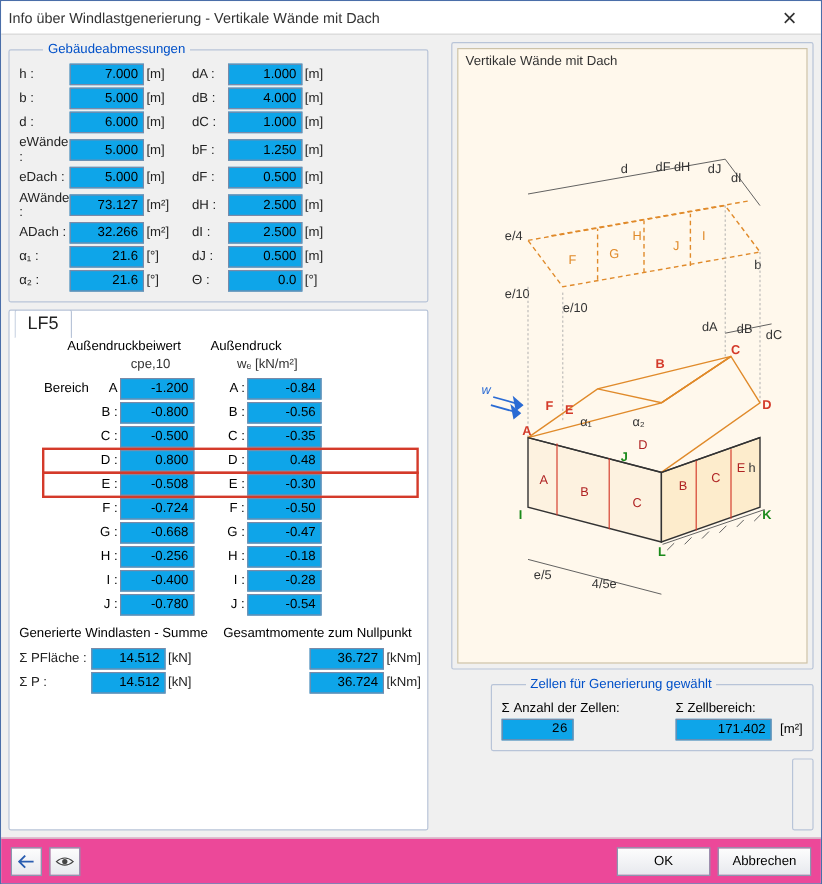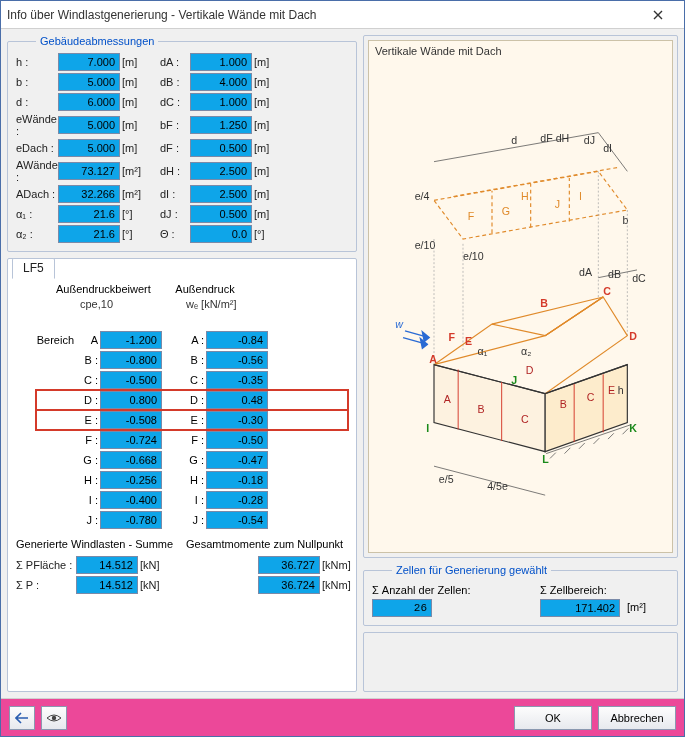--- a/index.html
+++ b/index.html
@@ -4,34 +4,34 @@
 <style>
   * { box-sizing: border-box; font-family: "Segoe UI", Tahoma, sans-serif; font-size: 11px; }
   body { margin: 0; background: #fff; }
   .window { width: 685px; height: 737px; border: 1px solid #4a6ea9; display: flex; flex-direction: column; }
   .titlebar { height: 28px; background: #fff; border-bottom: 1px solid #d0d0d0; display: flex; align-items: center; padding: 0 6px; }
   .titlebar-title { flex: 1; font-size: 12px; color: #333; }
   .close-btn { width: 40px; height: 22px; display: flex; align-items: center; justify-content: center; cursor: pointer; }
   .close-btn svg { width: 10px; height: 10px; }
   .body { flex: 1; display: flex; padding: 6px; gap: 6px; background: #f0f0f0; }
   .left-col { width: 350px; display: flex; flex-direction: column; gap: 6px; }
-  .right-col { flex: 1; display: flex; flex-direction: column; gap: 6px; }
+  .right-col { flex: 1; display: flex; flex-direction: column; gap: 6px; align-items: flex-end; }
   fieldset { border: 1px solid #b8c4d8; border-radius: 2px; margin: 0; padding: 6px 8px 8px 8px; background: #f0f0f0; }
   legend { color: #0050c8; font-size: 11px; padding: 0 4px; margin-left: 20px; }
   .dim-grid { display: grid; grid-template-columns: 42px 62px 22px 18px 30px 62px 22px; row-gap: 2px; align-items: center; }
   .dim-grid .lbl { color: #222; }
   .dim-grid .unit { color: #222; padding-left: 2px; }
   .val-box { height: 18px; border: 1px solid #7a8aa8; background: #0ea5e9; text-align: right; padding: 0 4px; line-height: 16px; color: #000; }
   .tab-host { border: 1px solid #b8c4d8; background: #fff; flex: 1; display: flex; flex-direction: column; border-radius: 2px; position: relative; }
-  .tab-label { position: absolute; top: -1px; left: 4px; background: #fff; border: 1px solid #b8c4d8; border-bottom: 1px solid #fff; padding: 2px 10px 3px 10px; font-size: 12px; color: #222; border-radius: 2px 2px 0 0; z-index: 2; }
+  .tab-label { position: absolute; top: -1px; left: 4px; background: #fff; border: 1px solid #b8c4d8; border-bottom: 1px solid #fff; padding: 2px 10px 3px 10px; font-size: 15px; color: #222; border-radius: 2px 2px 0 0; z-index: 2; }
   .tab-body { margin-top: 18px; padding: 6px 8px 8px 8px; flex:1; }
   .coef-head { display: grid; grid-template-columns: 40px 24px 62px 20px 24px 62px; align-items: center; text-align: center; margin-bottom: 3px; }
   .coef-head .h1 { grid-column: 2 / span 2; }
   .coef-head .h2 { grid-column: 5 / span 2; }
-  .coef-sub { display: grid; grid-template-columns: 40px 24px 62px 20px 24px 62px; align-items: center; text-align: left; margin-bottom: 20px; color:#333; }
+  .coef-sub { display: grid; grid-template-columns: 40px 24px 62px 20px 24px 62px; align-items: center; text-align: right; margin-bottom: 4px; color:#333; }
   .coef-row { display: grid; grid-template-columns: 40px 24px 62px 20px 24px 62px; align-items: center; column-gap: 0; height: 20px; margin-left: 20px; }
   .coef-row .rlbl { text-align: right; padding-right: 2px; }
   .coef-row .val-box { height: 18px; }
   .hl { outline: 2px solid #d43a2a; outline-offset: -1px; }
   .sum-grid { display: grid; grid-template-columns: 60px 62px 26px 14px 80px 62px 32px; row-gap:2px; align-items:center; margin-top:6px;}
   .sum-grid .lbl { color:#222; }
   .sum-grid .unit { color:#222; padding-left:2px;}
   .image-fs { flex: 1; display:flex; flex-direction:column; }
   .image-wrap { flex:1; background:#fff8ec; border:1px solid #ccc2a8; display:flex; align-items:center; justify-content:center; min-height:420px; position:relative;}
   .image-title { position:absolute; top:4px; left:6px; font-size:11px; color:#333;}

